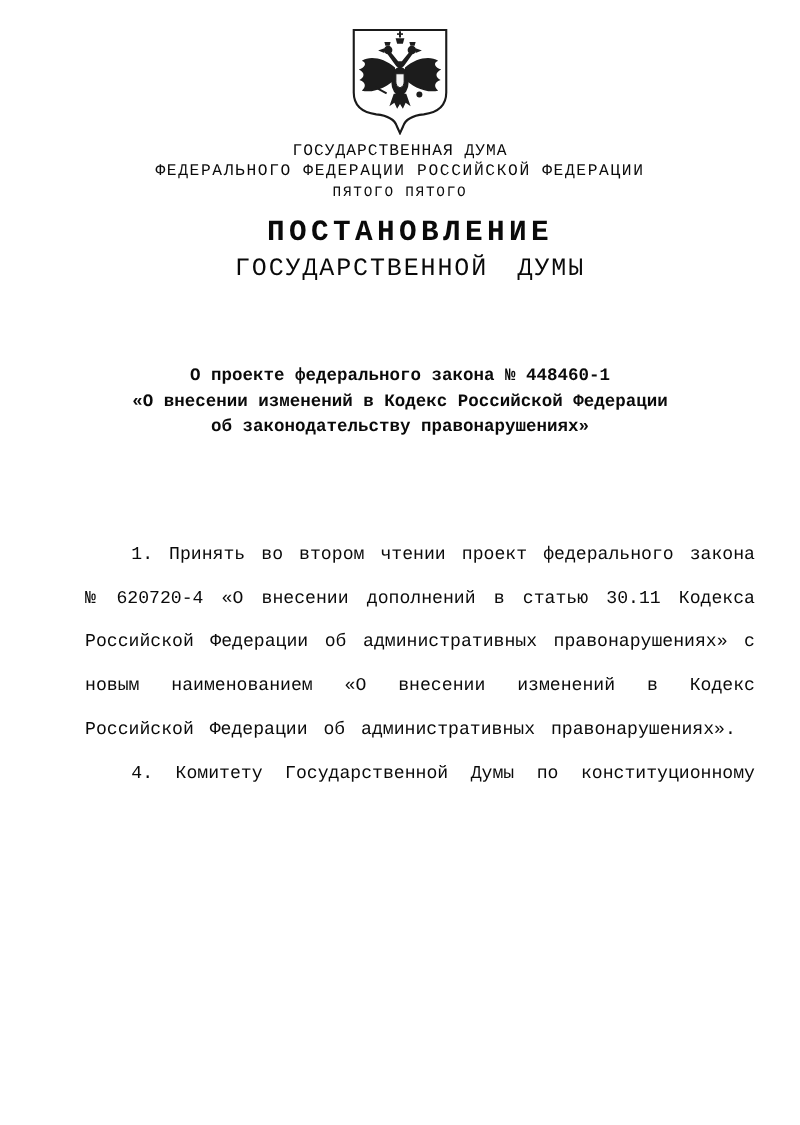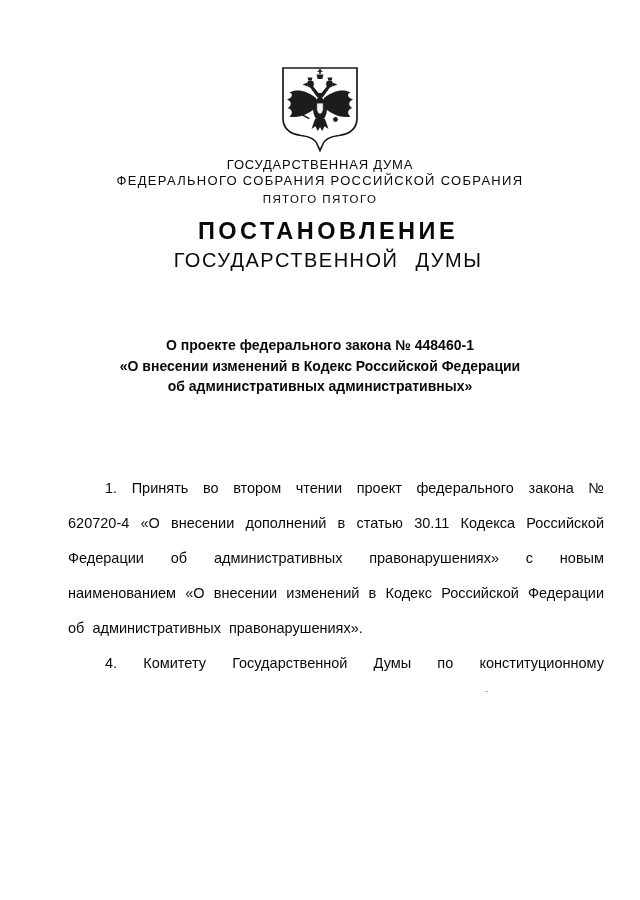--- a/index.html
+++ b/index.html
@@ -6,23 +6,22 @@
     margin: 0;
     padding: 0;
     background: #ffffff;
   }
   .page {
     position: relative;
     width: 640px;
     height: 648px;
     background: #ffffff;
     color: #0a0a0a;
-    font-family: Liberation Sans, sans-serif;
+    font-family: Liberation Mono, monospace;
     overflow: hidden;
-    margin-top: 44px;
   }
   
   .emblem {
     display: block;
     margin: 22px auto 0 auto;
   }
   
   .hdr {
     text-align: center;
     margin-top: 5px;
@@ -127,33 +126,33 @@
       <circle cx="58.5" cy="53.5" r="2.4"></circle>
 
       <path d="M38,53 L48,53 L51.5,63 L47.5,60.2 L45.3,65 L43,61.2 L40.7,65 L38.5,60.2 L34.5,63 Z"></path>
     </g>
 
     <path d="M39.7,37 h6.6 v6.5 q0,3.4 -3.3,4.8 q-3.3,-1.4 -3.3,-4.8 Z" fill="#f4f4f4" stroke="#1c1c1c" stroke-width="0.8"></path>
   </svg>
 
   <div class="hdr">
     <div class="hdr-1">ГОСУДАРСТВЕННАЯ ДУМА</div>
-    <div class="hdr-2">ФЕДЕРАЛЬНОГО СОБРАНИЯ РОССИЙСКОЙ СОБРАНИЯ</div>
+    <div class="hdr-2">ФЕДЕРАЛЬНОГО ФЕДЕРАЦИИ РОССИЙСКОЙ ФЕДЕРАЦИИ</div>
     <div class="hdr-3">ПЯТОГО ПЯТОГО</div>
   </div>
 
   <div class="title-block">
     <div class="title-1">ПОСТАНОВЛЕНИЕ</div>
     <div class="title-2">ГОСУДАРСТВЕННОЙ  ДУМЫ</div>
   </div>
 
   <div class="subject">
     <div>О проекте федерального закона № 448460-1</div>
     <div>«О внесении изменений в Кодекс Российской Федерации</div>
-    <div>об административных административных»</div>
+    <div>об законодательству правонарушениях»</div>
   </div>
 
   <div class="body-text">
     <p class="gap-above">1. Принять во втором чтении проект федерального закона № 620720-4 «О внесении дополнений в статью 30.11 Кодекса Российской Федерации об административных правонарушениях» с новым наименованием «О внесении изменений в Кодекс Российской Федерации об административных правонарушениях».</p>
     <p>4. Комитету Государственной Думы по конституционному законодательству и государственному строительству доработать указанный законопроект с учетом принятых поправок и внести его на рассмотрение Государственной Думы в третьем чтении.</p>
   </div>
 
 </div>
 
 </body></html>

